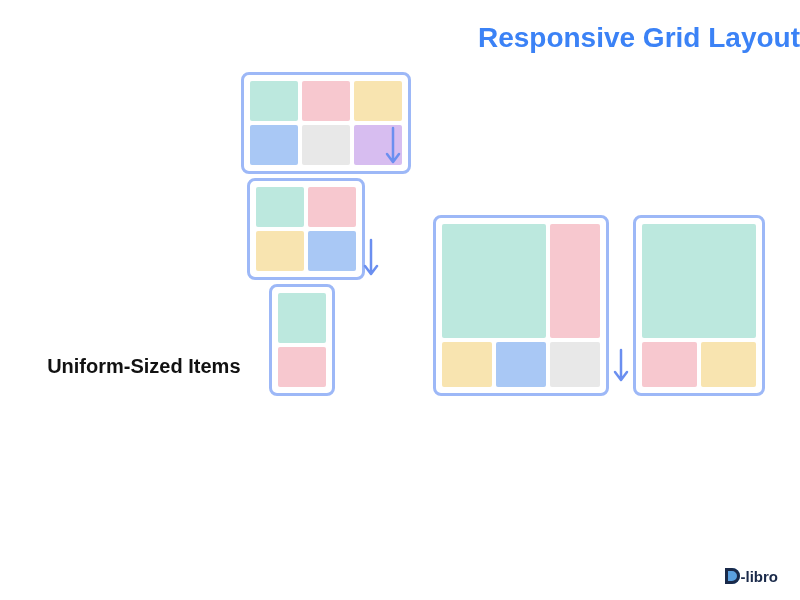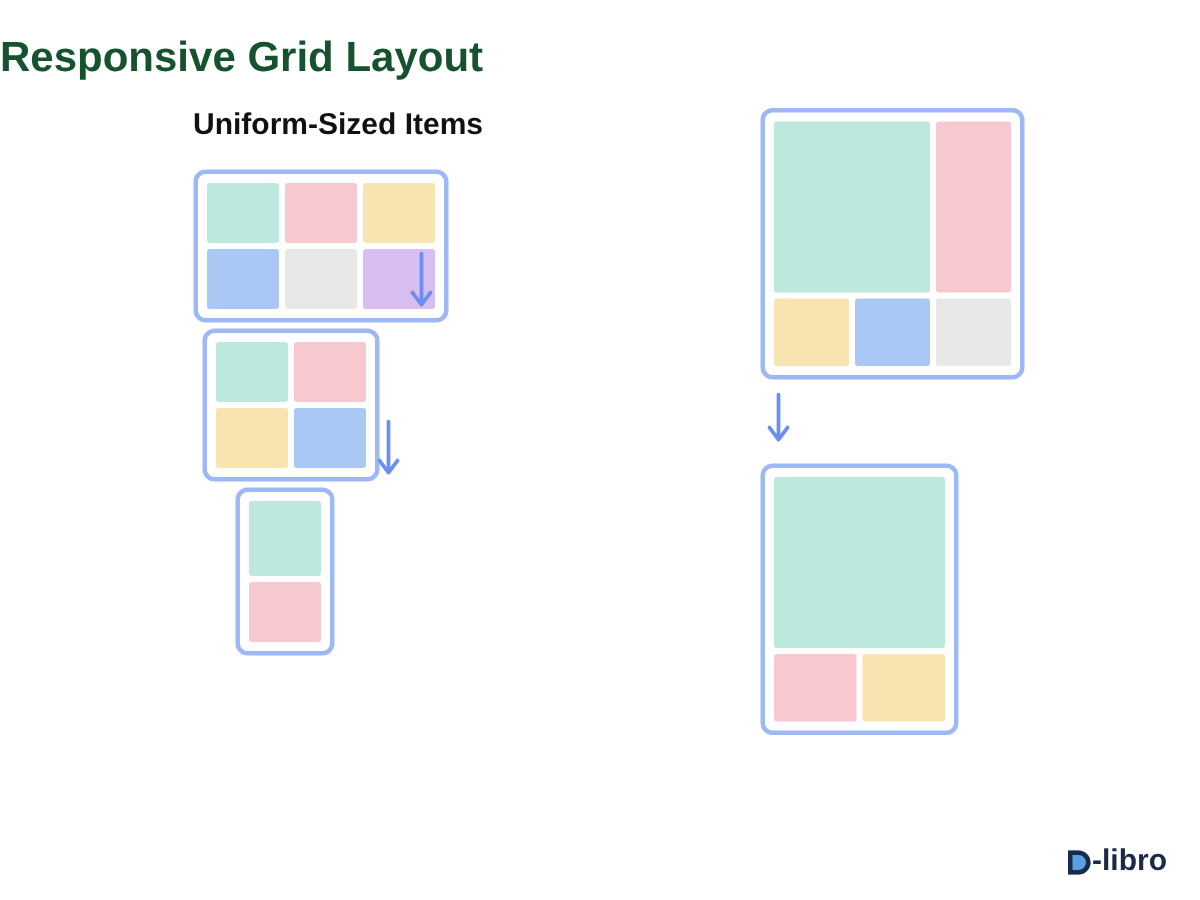--- a/index.html
+++ b/index.html
@@ -5,36 +5,36 @@
     * { margin: 0; padding: 0; box-sizing: border-box; }
     body {
       width: 800px;
       height: 600px;
       background: #ffffff;
       font-family: -apple-system, BlinkMacSystemFont, "Segoe UI", Helvetica, Arial, sans-serif;
       position: relative;
       overflow: hidden;
     }
     .title {
-      text-align: left;
+      text-align: right;
       font-size: 28px;
       font-weight: 700;
-      color: #14532d;
+      color: #3b82f6;
       margin-top: 22px;
     }
     .columns {
       display: flex;
       justify-content: space-around;
       margin-top: 18px;
       padding: 0 30px;
     }
     .col {
       display: flex;
-      flex-direction: column;
-      align-items: flex-start;
+      flex-direction: row;
+      align-items: flex-end;
       margin-left: 12px;
     }
     .subtitle {
       font-size: 20px;
       font-weight: 800;
       color: #111;
       margin-bottom: 18px;
     }
     .frame {
       border: 3px solid #9db8f7;
@@ -71,21 +71,21 @@
       grid-template-rows: 55px 55px 45px;
     }
     .vf2 {
       grid-template-columns: 55px 55px;
       grid-template-rows: 55px 55px 45px;
     }
     .logo {
       position: absolute;
       bottom: 14px;
       right: 22px;
-      font-size: 20px;
+      font-size: 15px;
       font-weight: 700;
       color: #1a2a4a;
       display: flex;
       align-items: center;
       gap: 0;
     }
     .logo .d-icon {
       width: 20px;
       height: 20px;
       display: inline-flex;

